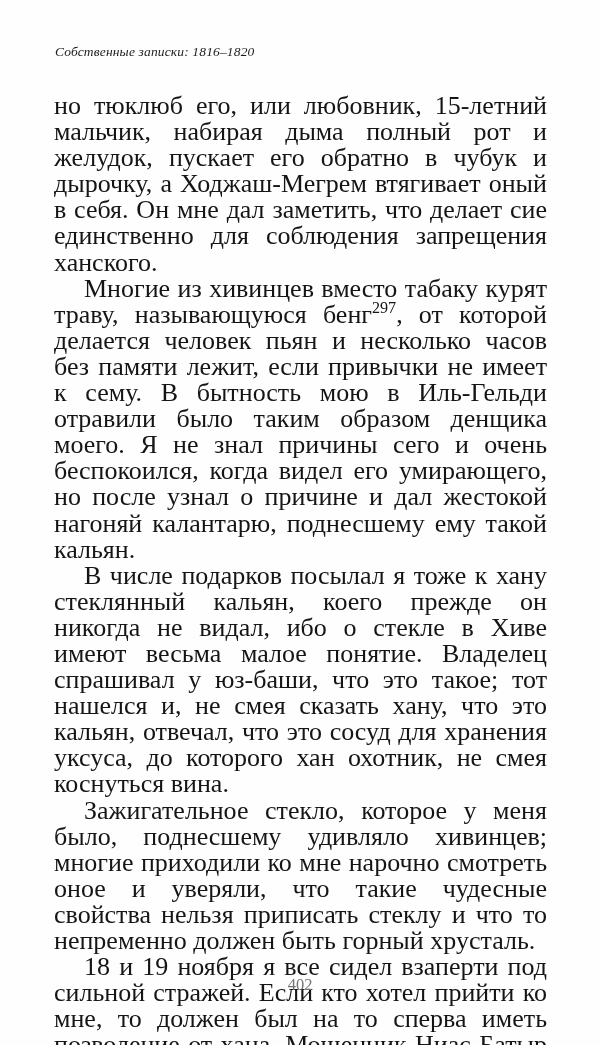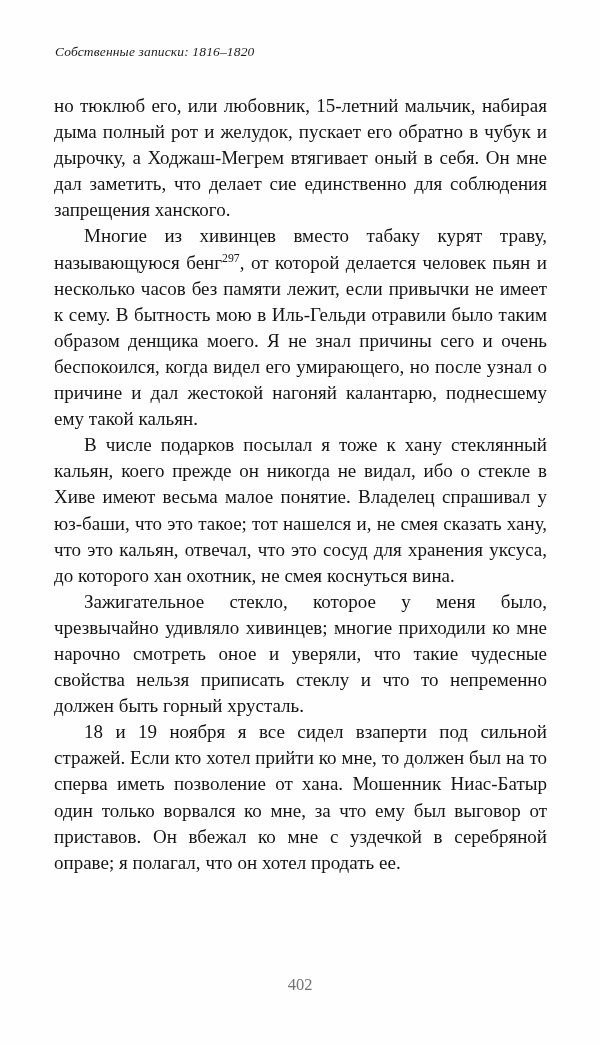--- a/index.html
+++ b/index.html
@@ -38,21 +38,21 @@
   
   .text-block {
     position: absolute;
     left: 54px;
     top: 93px;
     width: 493px;
   }
 
   .para {
     margin: 0;
-    font-size: 19px;
+    font-size: 26px;
     line-height: 26.1px;
     text-align: justify;
     text-justify: inter-word;
     hyphens: none;
     color: #151515;
     word-spacing: 0.1px;
   }
   .para.indent {
     text-indent: 30px;
   }
@@ -89,21 +89,21 @@
 
     <p class="para indent">
       <span>Многие из хивинцев вместо табаку курят траву, называющуюся бенг</span><sup class="fn">297</sup><span>, от которой делается человек пьян и несколько часов без памяти лежит, если привычки не имеет к сему. В бытность мою в Иль-Гельди отравили было таким образом денщика моего. Я не знал причины сего и очень беспокоился, когда видел его умирающего, но после узнал о причине и дал жестокой нагоняй калантарю, поднесшему ему такой кальян.</span>
     </p>
 
     <p class="para indent">
       <span>В числе подарков посылал я тоже к хану стеклянный кальян, коего прежде он никогда не видал, ибо о стекле в Хиве имеют весьма малое понятие. Владелец спрашивал у юз-баши, что это такое; тот нашелся и, не смея сказать хану, что это кальян, отвечал, что это сосуд для хранения уксуса, до которого хан охотник, не смея коснуться вина.</span>
     </p>
 
     <p class="para indent">
-      <span>Зажигательное стекло, которое у меня было, чрезвычайно удивляло хивинцев; многие приходили ко мне нарочно смотреть оное и уверяли, что такие чудесные свойства нельзя приписать стеклу и что то непременно должен быть горный хрусталь.</span>
+      <span>Зажигательное стекло, которое у меня было, поднесшему удивляло хивинцев; многие приходили ко мне нарочно смотреть оное и уверяли, что такие чудесные свойства нельзя приписать стеклу и что то непременно должен быть горный хрусталь.</span>
     </p>
 
     <p class="para indent">
       <span>18 и 19 ноября я все сидел взаперти под сильной стражей. Если кто хотел прийти ко мне, то должен был на то сперва иметь позволение от хана. Мошенник Ниас-Батыр один только ворвался ко мне, за что ему был выговор от приставов. Он вбежал ко мне с уздечкой в серебряной оправе; я полагал, что он хотел продать ее.</span>
     </p>
 
 
   </div>
 
   <div class="folio">402</div>

